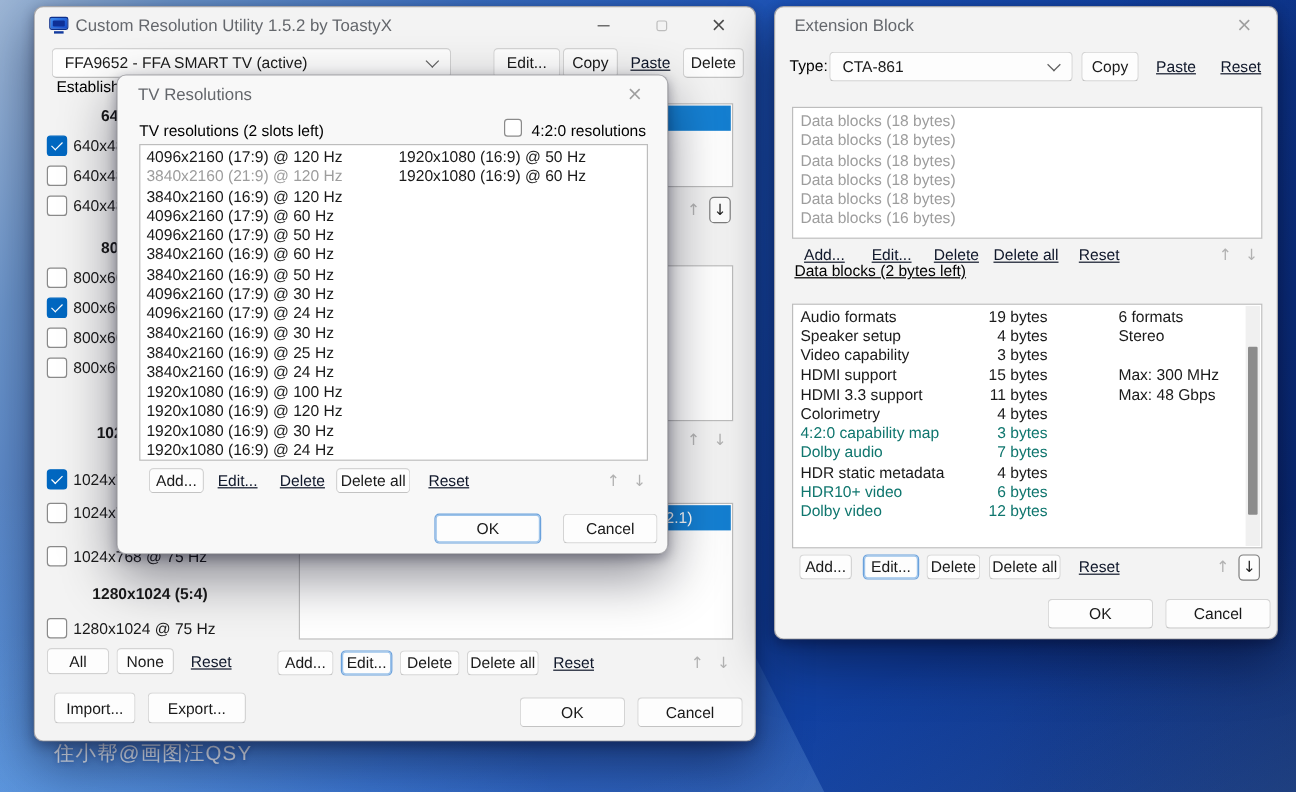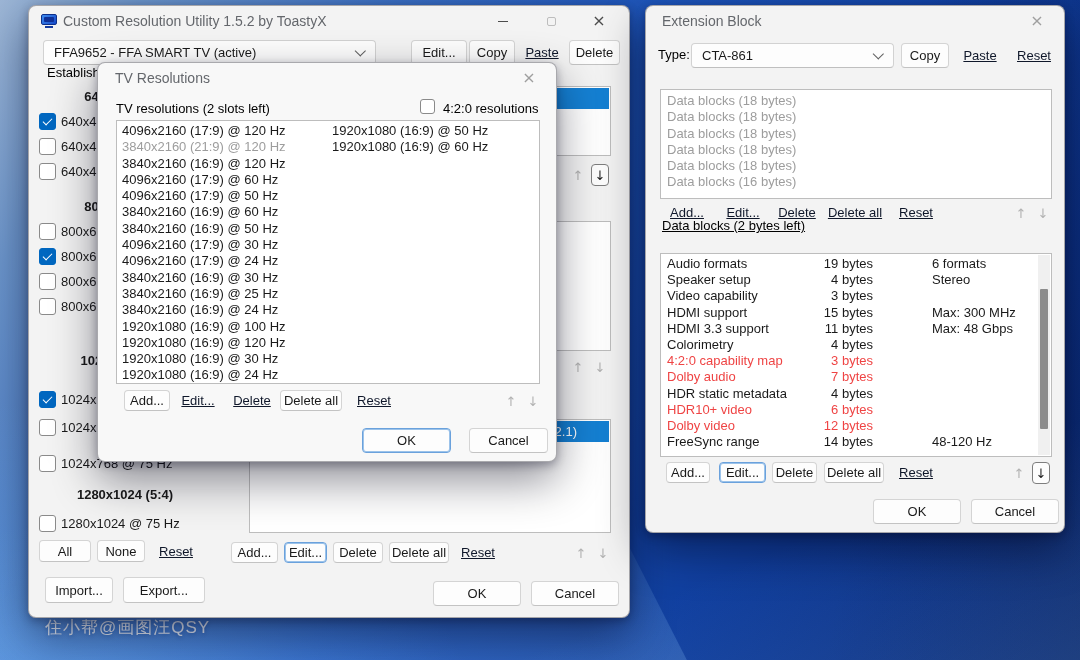--- a/index.html
+++ b/index.html
@@ -77,21 +77,21 @@
 
   
   .tvcol { position:absolute; top:2px; line-height:16.3px; font-size:13px; white-space:nowrap; }
   .tvcol div.dim { color:#9d9d9d; }
 
   
   .gray-item { line-height:16.3px; font-size:13px; color:#9d9d9d; white-space:nowrap; padding-left:6px; }
   .db-row { display:grid; grid-template-columns:148px 58px 1fr; line-height:16.2px; font-size:13px; padding-left:6px; }
   .db-row .size { text-align:right; }
   .db-row .info { padding-left:59px; white-space:nowrap; }
-  .db-row.dim { color:#ef4444; }
+  .db-row.dim { color:#0f766e; }
   .scroll-track { position:absolute; top:1px; bottom:1px; right:1px; width:12px; background:#f0f0f0; }
   .scroll-thumb { position:absolute; left:2px; width:8px; background:#8c8c8c; border-radius:1px; }
 </style>
 </head>
 <body>
 
 <div class="desktop">
   <div class="ribbon r1"></div>
   <div class="ribbon r2"></div>
   <div class="ribbon r3"></div>
@@ -360,25 +360,20 @@
         <div class="db-row dim">
           <span class="name">HDR10+ video</span>
           <span class="size">6 bytes</span>
           <span class="info"></span>
         </div>
         <div class="db-row dim">
           <span class="name">Dolby video</span>
           <span class="size">12 bytes</span>
           <span class="info"></span>
         </div>
-        <div class="db-row">
-          <span class="name">FreeSync range</span>
-          <span class="size">14 bytes</span>
-          <span class="info">48-120 Hz</span>
-        </div>
       </div>
     <div id="ext-datablocks-buttons">
         <div class="btn" style="left: 20px; top: 456px; width: 44px; height: 21px;">Add...</div>
         <div class="btn focused" style="left: 73px; top: 456px; width: 47px; height: 21px;">Edit...</div>
         <div class="btn" style="left: 126px; top: 456px; width: 45px; height: 21px;">Delete</div>
         <div class="btn" style="left: 178px; top: 456px; width: 60px; height: 21px;">Delete all</div>
         <div class="btn disabled" style="left: 250px; top: 456px; width: 40px; height: 21px;">Reset</div>
       </div>
     <div id="arrows-ext2"></div>
 

